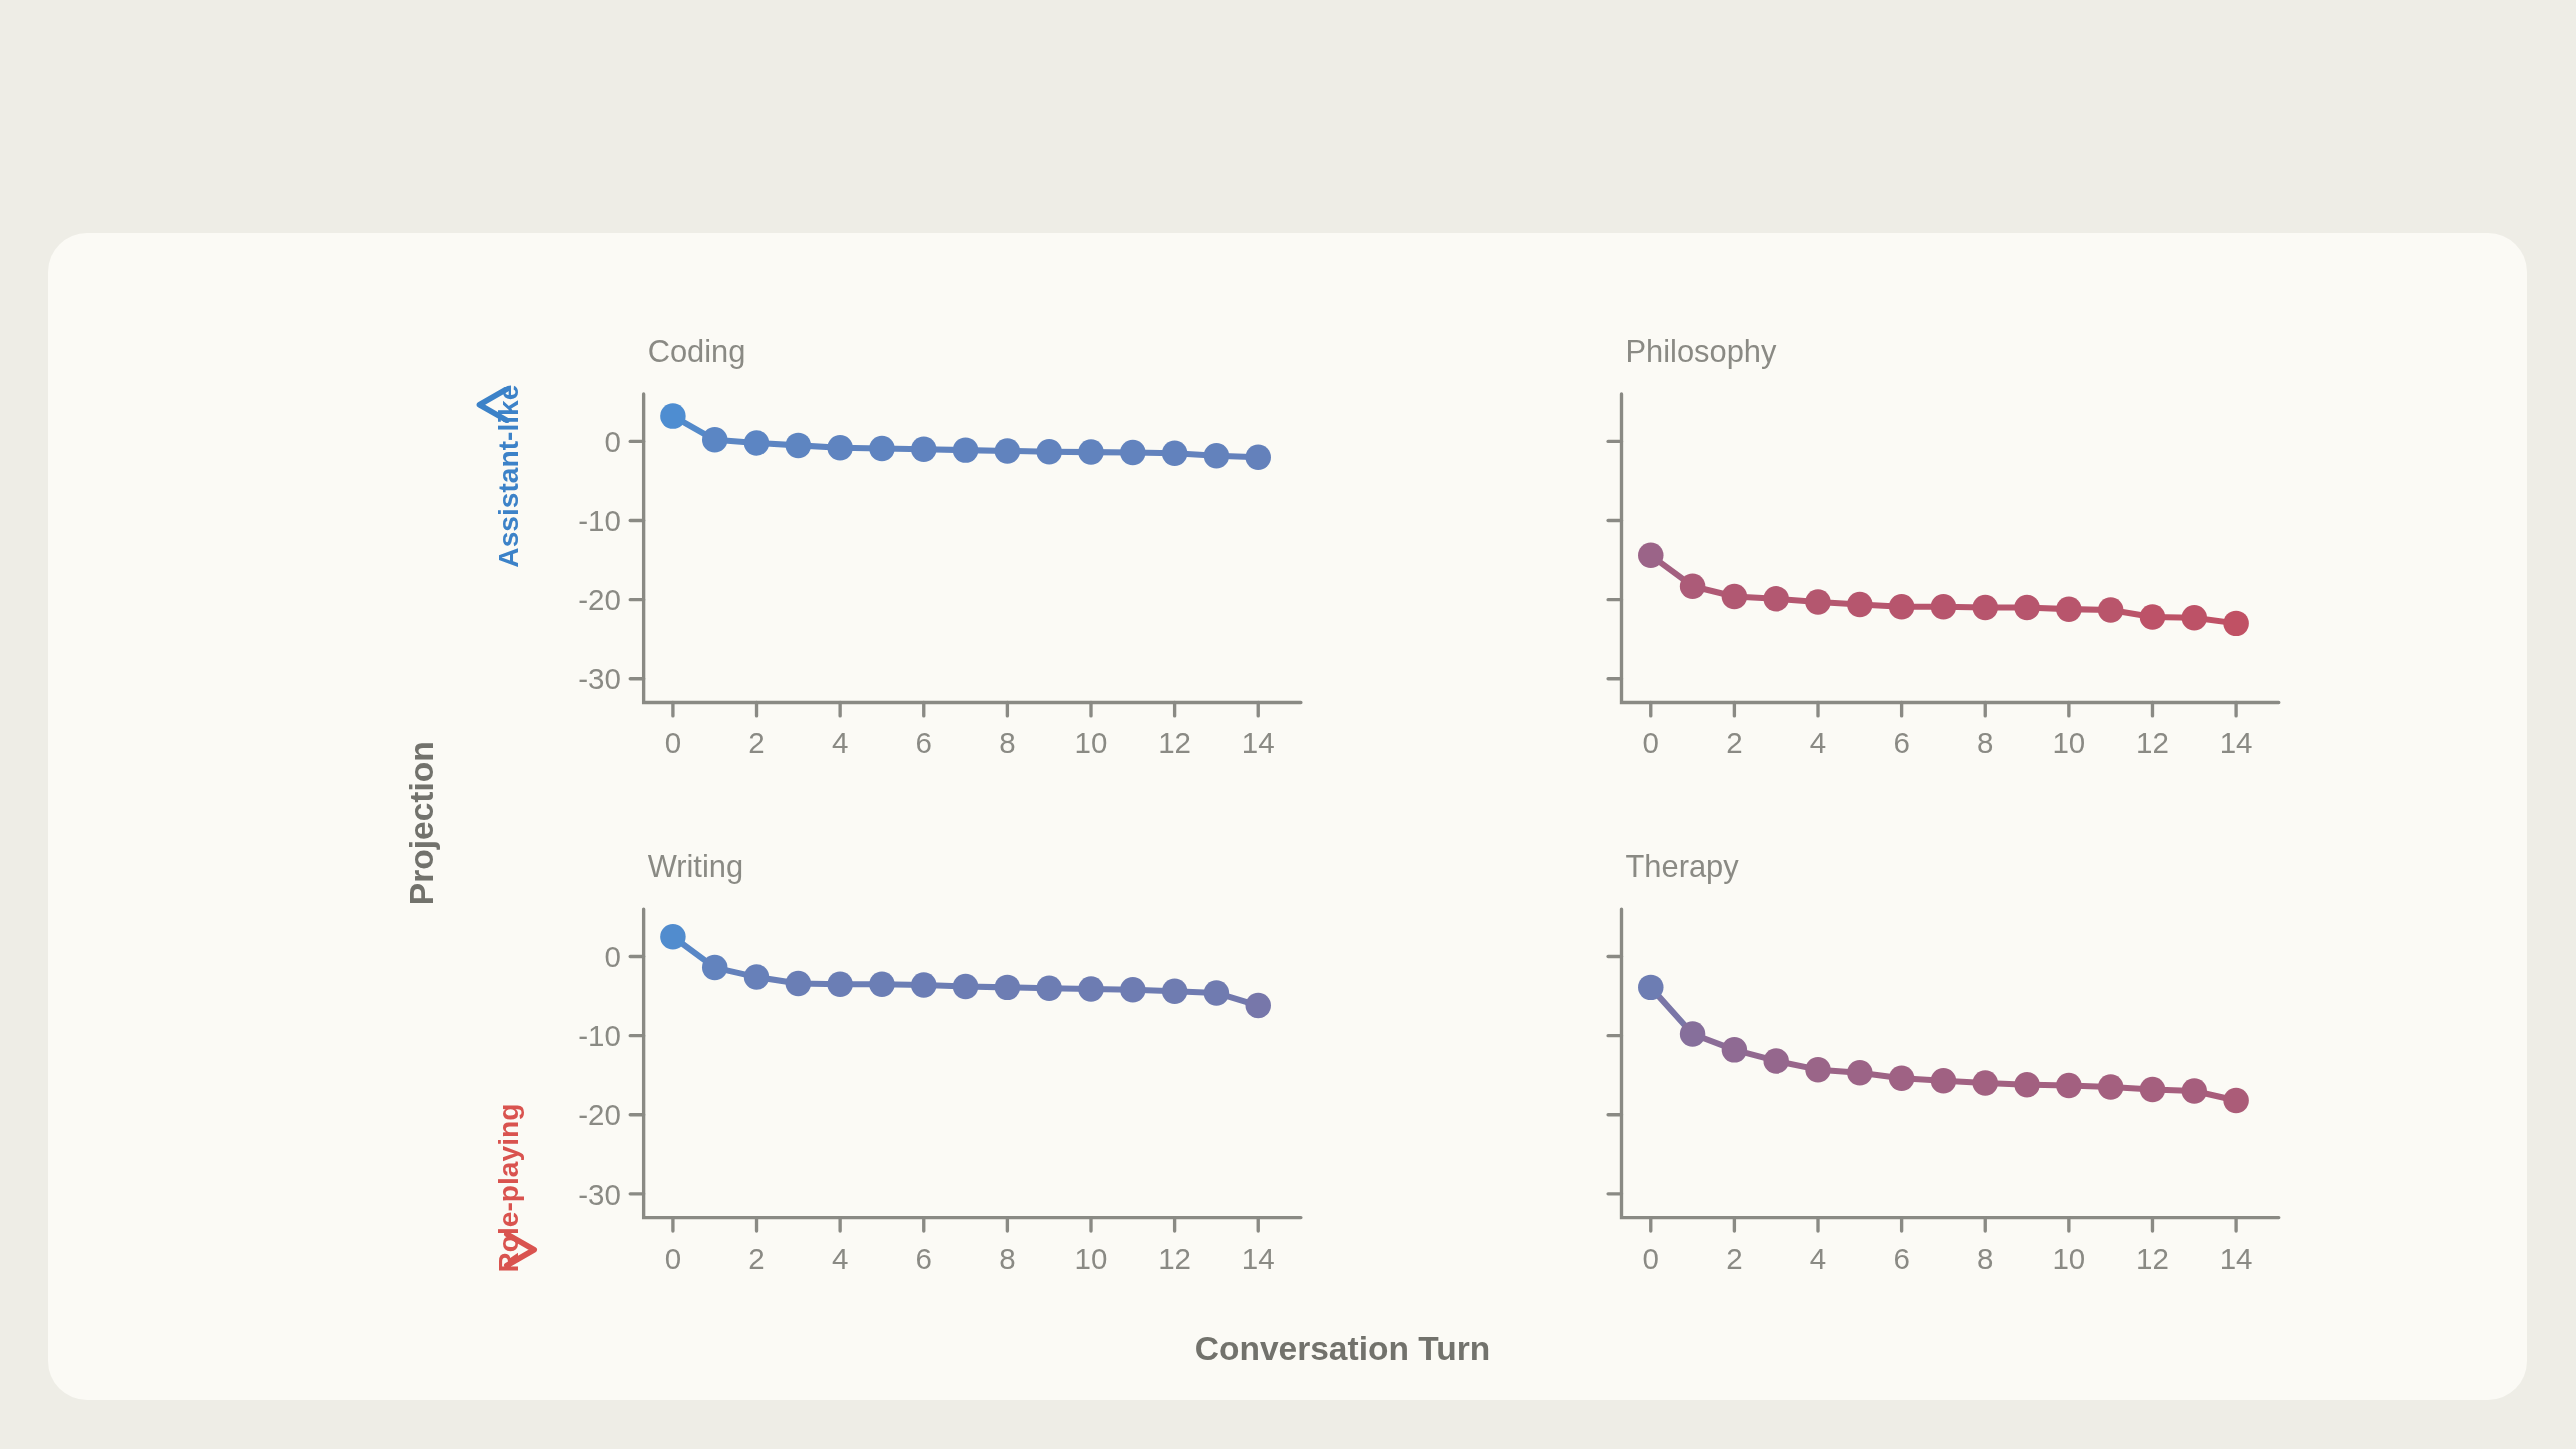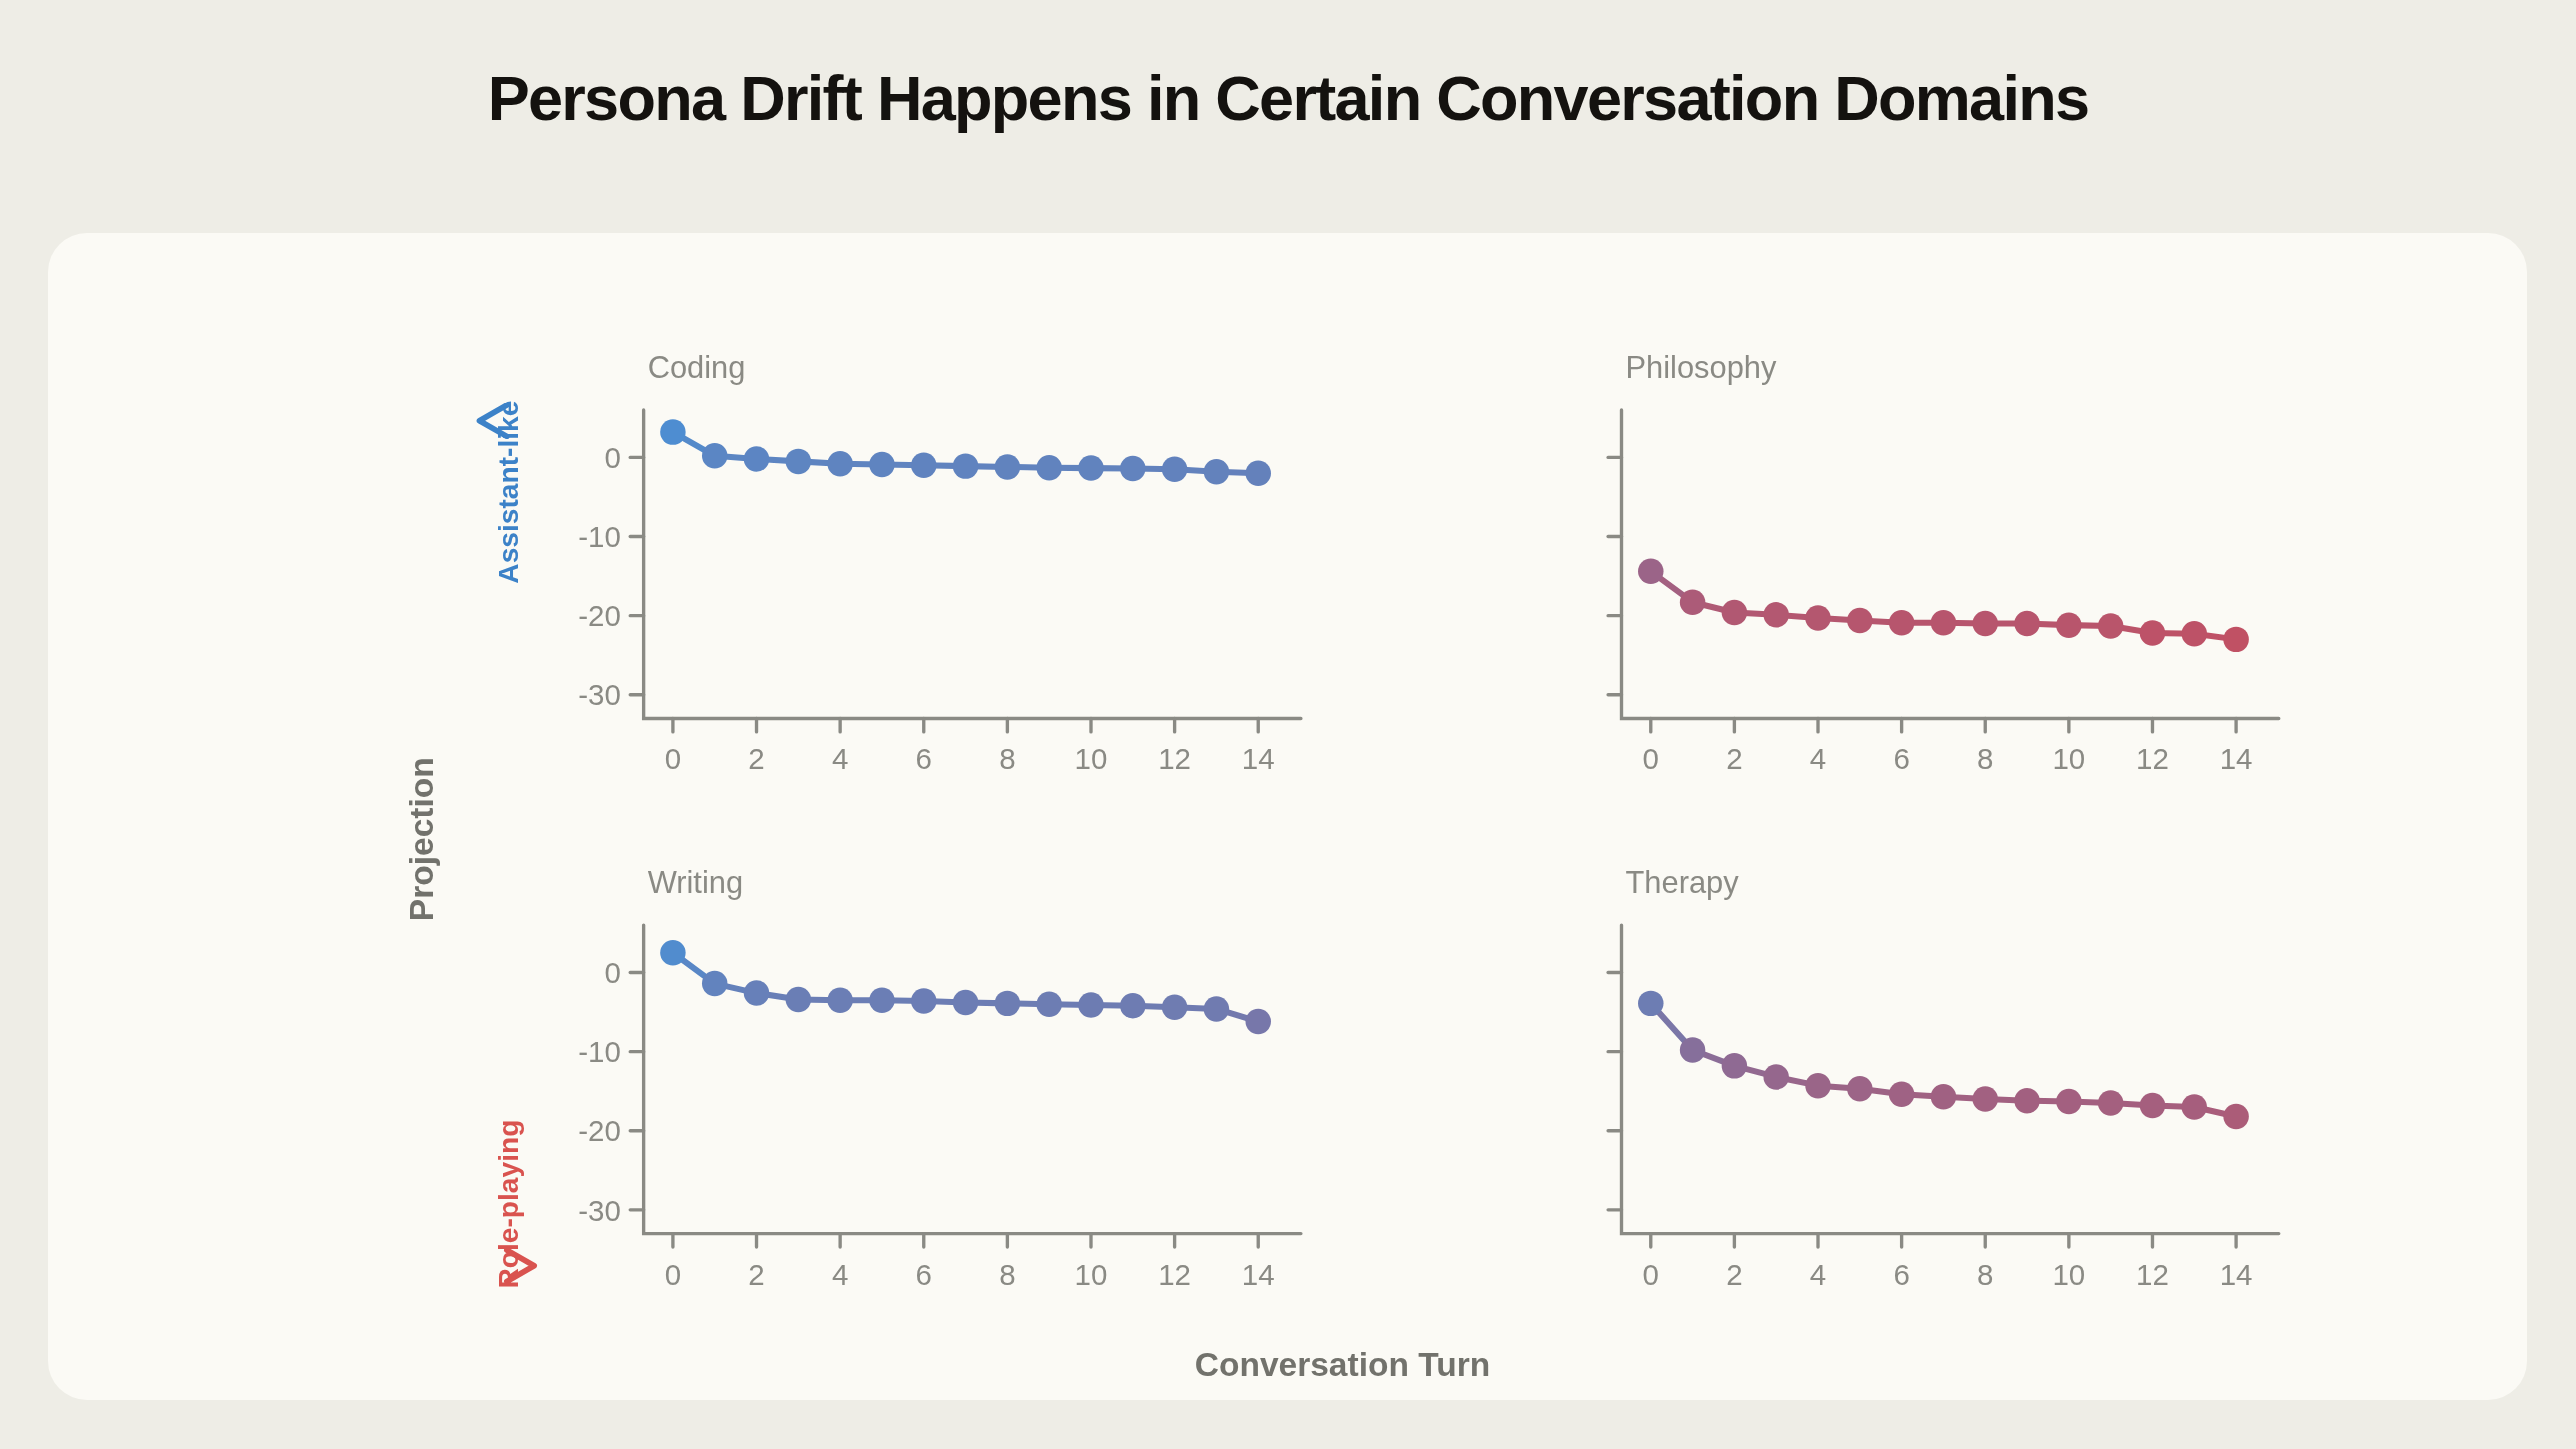--- a/index.html
+++ b/index.html
@@ -25,21 +25,21 @@
   }
 
   .card {
     position: absolute;
     left: 48px; top: 233px;
     width: 2479px; height: 1167px;
     background: #FBFAF5;
     border-radius: 39px;
   }
 
-  .plot-area { position: absolute; left: 0; top: 16px; width: 2479px; height: 1167px; text-align: center; }
+  .plot-area { position: absolute; left: 0; top: 0; width: 2479px; height: 1167px; text-align: center; }
 
   svg { display: block; }
 
   .subplot-title {
     font-family: "Liberation Sans", sans-serif;
     font-size: 46px;
     fill: #8A8A84;
   }
   .tick-label {
     font-family: "Liberation Sans", sans-serif;
@@ -59,21 +59,20 @@
     font-family: "Liberation Sans", sans-serif;
     font-size: 42px;
     font-weight: bold;
   }
 </style>
 </head>
 <body>
 
 <div id="root">
 
-  <div class="page-title">Persona Drift Happens in Certain Conversation Domains</div>
 
   <div class="card">
     <div class="plot-area">
       <svg id="figure" width="2479" height="1167" viewBox="0 0 3696 1740">
         <defs>
           <linearGradient id="arrowGrad" x1="0" y1="0" x2="0" y2="1">
             <stop offset="0%" stop-color="#3C82C8"></stop>
             <stop offset="100%" stop-color="#D9534F"></stop>
           </linearGradient>
           <marker id="arrowUp" markerWidth="9" markerHeight="9" refX="4.5" refY="8" orient="auto-start-reverse" markerUnits="strokeWidth">

